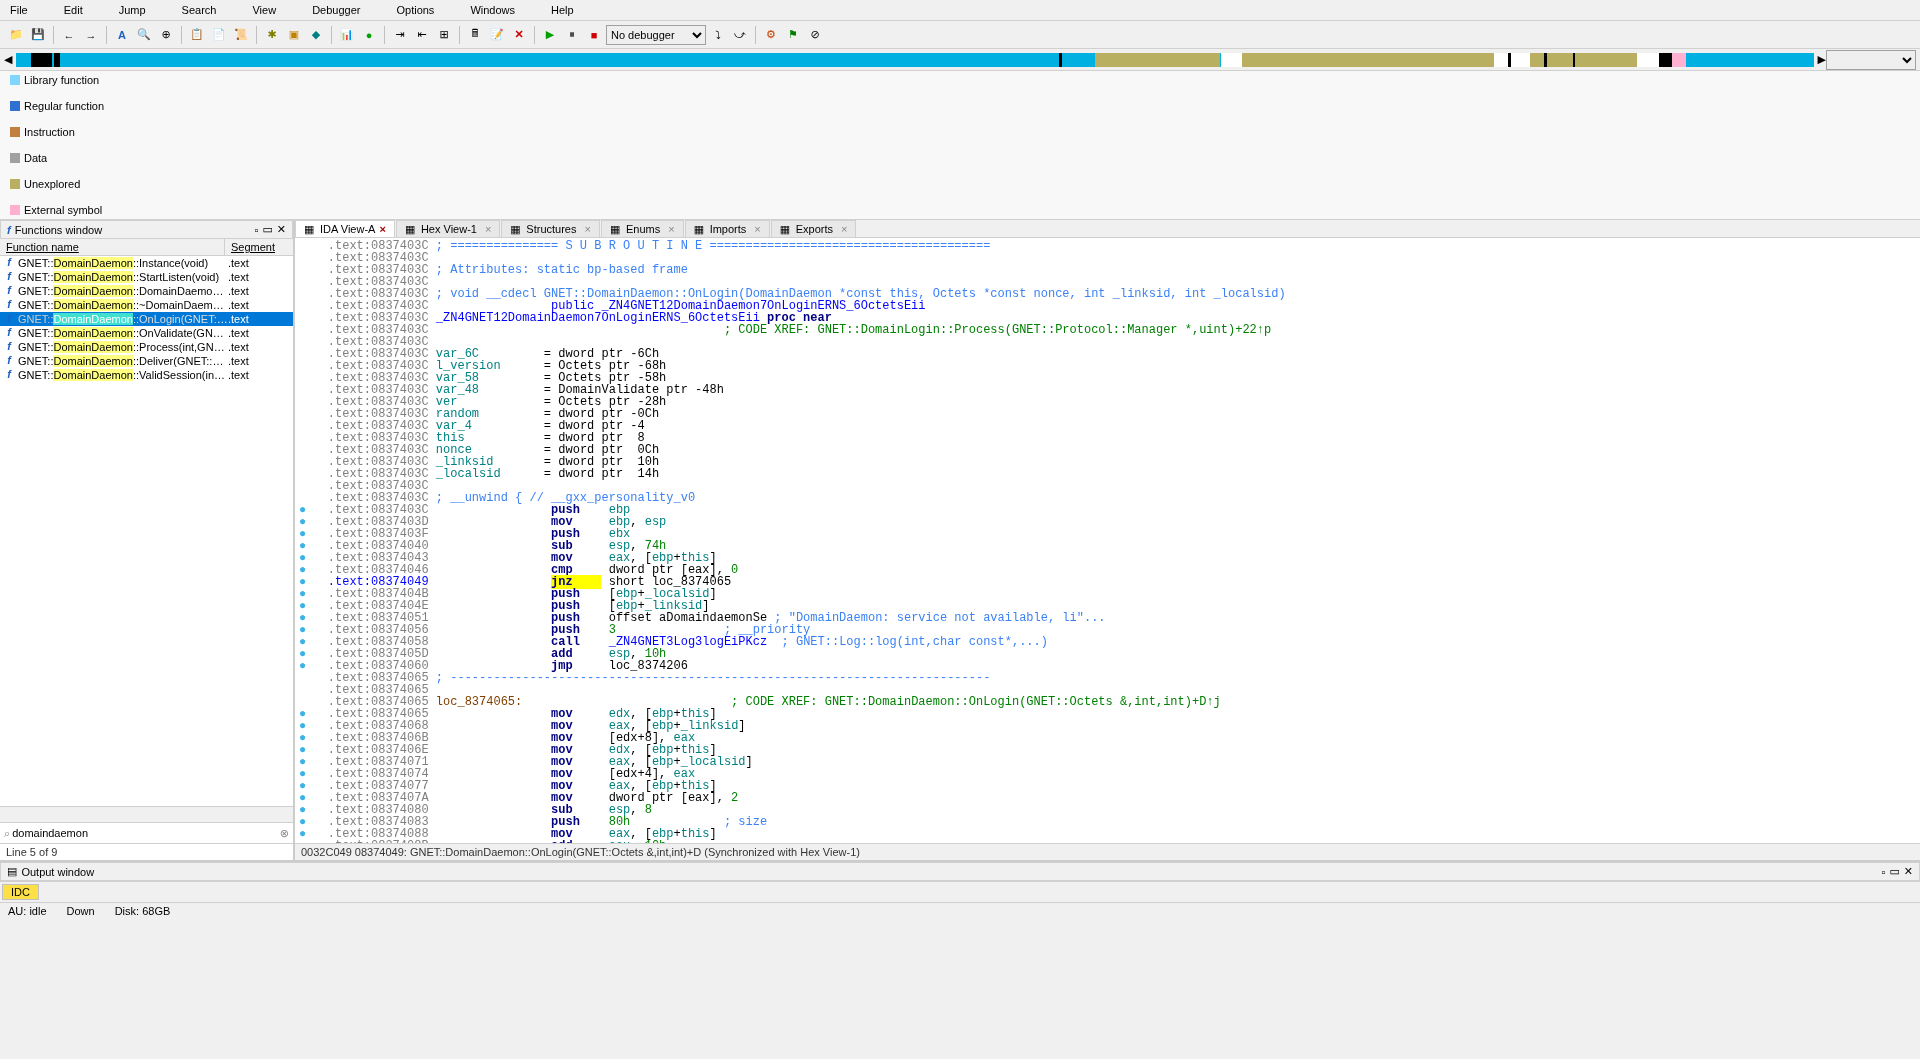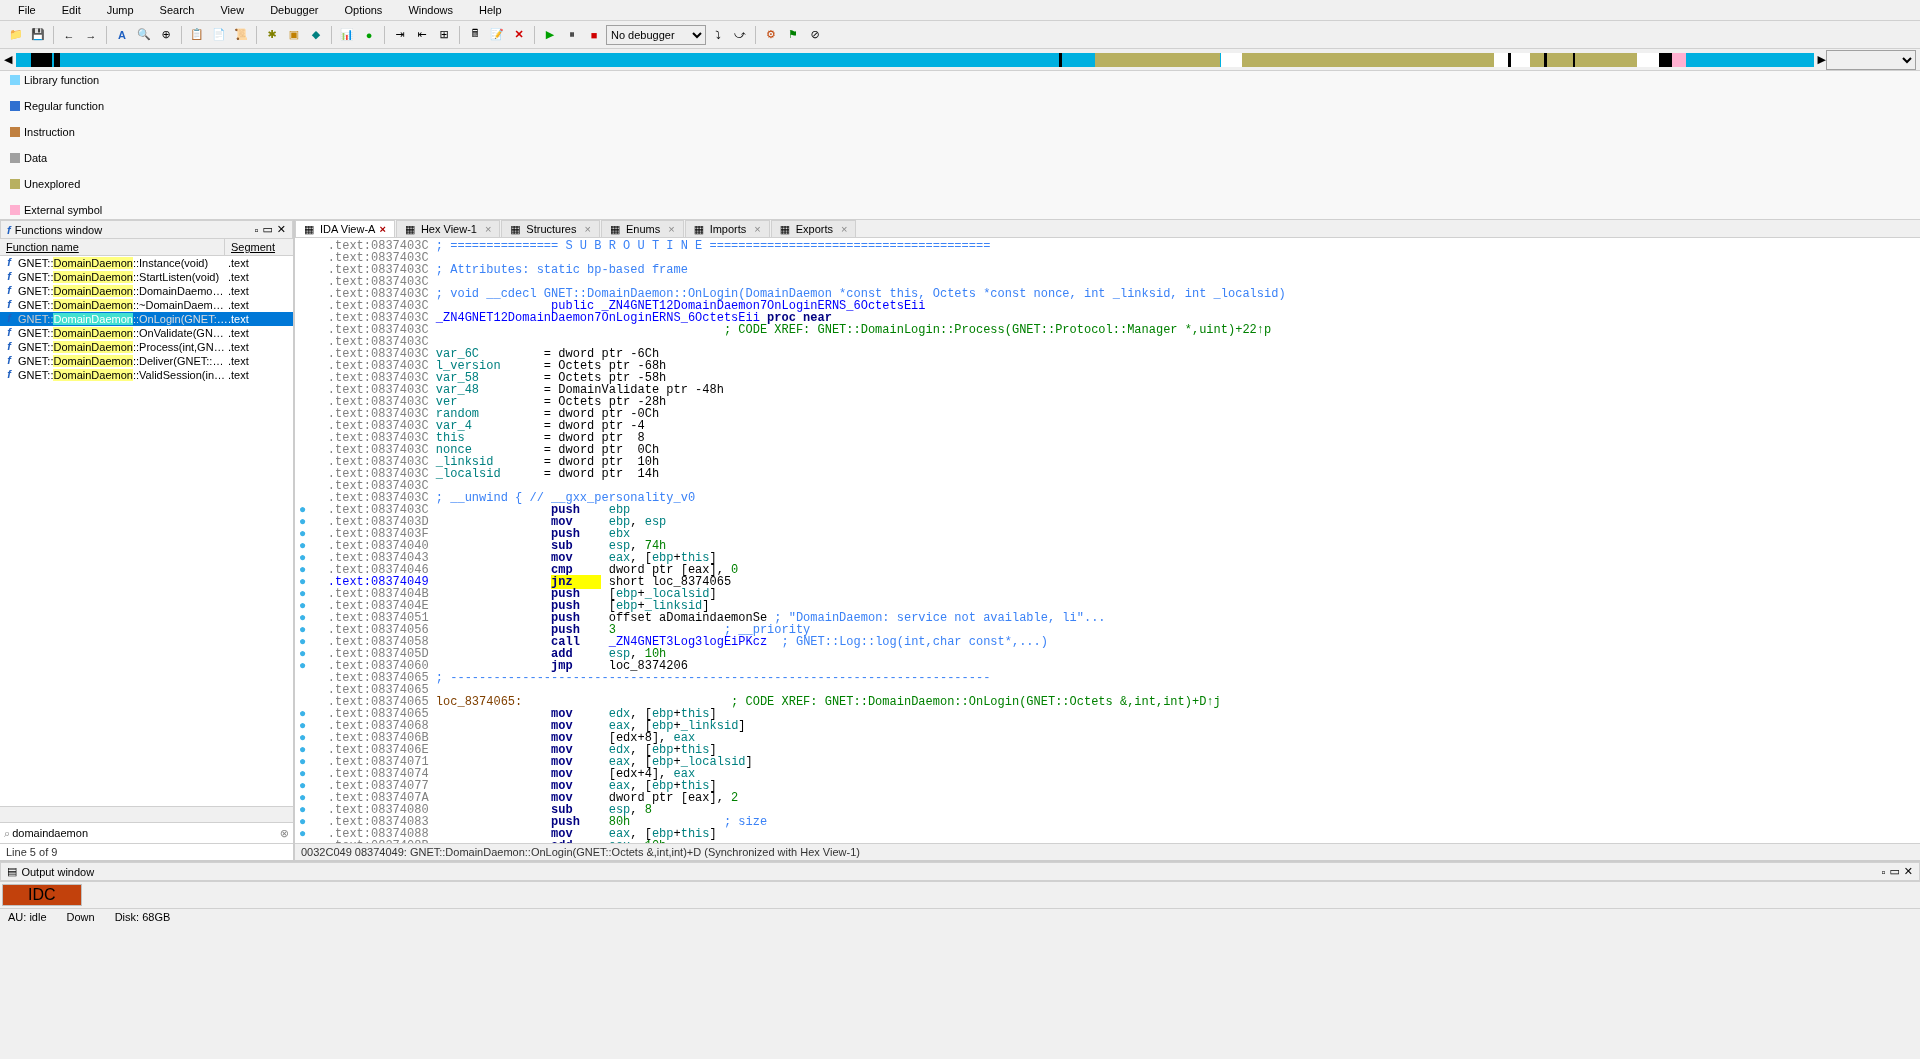--- a/index.html
+++ b/index.html
@@ -1,17 +1,17 @@
 <!DOCTYPE html>
 <html><head>
 <meta charset="utf-8">
 <style>
 * { box-sizing: border-box; margin: 0; padding: 0; }
 body { font-family: "Segoe UI", Tahoma, sans-serif; font-size: 11px; background: #f0f0f0; overflow: hidden; width: 1920px; height: 1059px; }
-.menubar { background: #f0f0f0; padding: 2px 8px; display: flex; gap: 6px; border-bottom: 1px solid #d0d0d0; }
+.menubar { background: #f0f0f0; padding: 2px 0; display: flex; gap: 16px; border-bottom: 1px solid #d0d0d0; }
 .menubar span { padding: 2px 10px; cursor: pointer; }
 .toolbar { background: #f0f0f0; padding: 2px 6px; display: flex; align-items: center; gap: 2px; border-bottom: 1px solid #d0d0d0; height: 28px; }
 .tb-btn { width: 20px; height: 20px; display: inline-flex; align-items: center; justify-content: center; cursor: pointer; border: 1px solid transparent; }
 .tb-sep { width: 1px; height: 18px; background: #c0c0c0; margin: 0 3px; }
 .tb-select { height: 20px; font-size: 11px; border: 1px solid #a0a0a0; width: 100px; }
 .navbar { background: #f0f0f0; padding: 2px 4px; display: flex; align-items: center; border-bottom: 1px solid #d0d0d0; height: 22px; }
 .navbar-strip { flex: 1; height: 14px; background: #00b0e0; position: relative; margin: 0 4px; }
 .nav-seg { position: absolute; top: 0; height: 14px; }
 .legend { background: #f8f8f8; padding: 3px 10px; display: flex; gap: 14px; font-size: 11px; border-bottom: 1px solid #d0d0d0; flex-direction: column; }
 .legend-item { display: flex; align-items: center; gap: 4px; }
@@ -50,21 +50,21 @@
 .cmt { color: #3b82f6; font-style: normal; }
 .sym { color: #0000ff; }
 .kw { color: #000080; font-weight: bold; }
 .lbl { color: #804000; }
 .hl-jnz { background: #ffff00; color: #000080; font-weight: bold; }
 .xref { color: #008000; text-align: center; }
 .disasm-status { border-top: 1px solid #d0d0d0; padding: 2px 6px; font-size: 11px; color: #333; background: #f0f0f0; }
 .output-pane { border-top: 2px solid #ccc; }
 .output-body { background: #fff; font-family: Consolas, monospace; font-size: 12px; padding: 2px 4px; height: 42px; overflow: auto; white-space: pre; }
 .idc-bar { background: #f0f0f0; border-top: 1px solid #d0d0d0; padding: 2px; display: flex; }
-.idc-btn { border: 1px solid #c0c0c0; background: #c2410c; padding: 1px 25px; font-size: 16px; cursor: pointer; }
+.idc-btn { border: 1px solid #c0c0c0; background: #fde047; padding: 1px 8px; font-size: 11px; cursor: pointer; }
 .statusbar { background: #f0f0f0; border-top: 1px solid #d0d0d0; padding: 2px 8px; font-size: 11px; display: flex; gap: 20px; }
 </style>
 </head>
 <body>
 
 <div class="menubar" id="menubar">
     <span>File</span>
     <span>Edit</span>
     <span>Jump</span>
     <span>Search</span>

